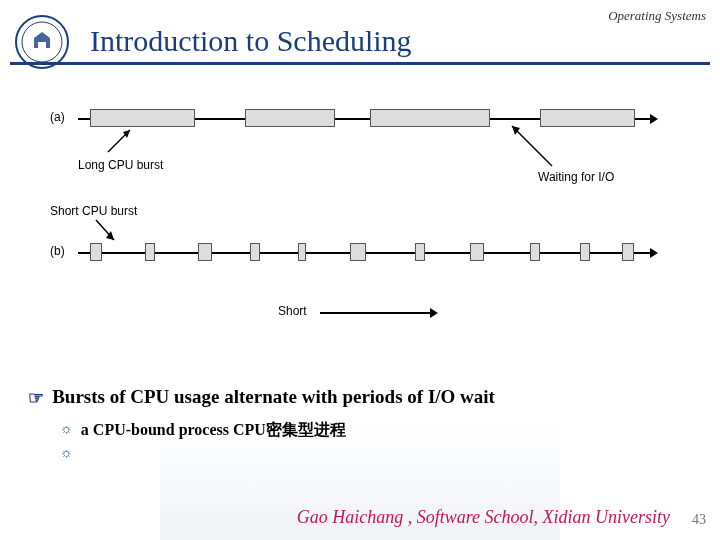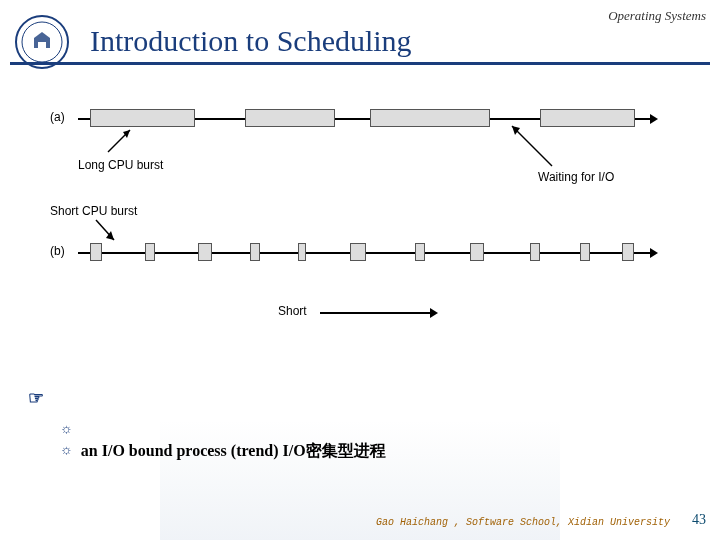--- a/index.html
+++ b/index.html
@@ -106,30 +106,29 @@
     display: flex;
     gap: 8px;
     line-height: 1.5;
   }
   .sub-item .sym { color: #1a3d7c; font-size: 14px; }
   .footer {
     position: absolute;
     bottom: 12px;
     right: 50px;
     font-style: italic;
-    font-size: 10px;
-    color: #a16207;
-    font-family: Liberation Mono, monospace;
+    font-size: 18px;
+    color: #be185d;
   }
   .page-num {
     position: absolute;
     bottom: 12px;
     right: 14px;
     font-size: 14px;
-    color: #0c4a6e;
+    color: #737373;
   }
   .bg-building {
     position: absolute;
     bottom: 0;
     left: 50%;
     transform: translateX(-50%);
     width: 400px;
     height: 120px;
     opacity: 0.1;
     background: linear-gradient(0deg, #6a8ab0 0%, transparent 100%);
@@ -194,26 +193,27 @@
   <div class="burst" style="left:530px; top:143px; width:10px;"></div>
   <div class="burst" style="left:572px; top:143px; width:12px;"></div>
 
   <div class="annot" style="left:228px; top:204px;">Short</div>
   <div class="timeline" style="left:270px; top:212px; width:110px;"></div>
 </div>
 
 <div class="bullet-area">
   <div class="main-bullet">
     <span class="sym">☞</span>
+    <span>Bursts of CPU usage alternate with periods of I/O wait</span>
   </div>
   <div class="sub-list">
     <div class="sub-item">
       <span class="sym">☼</span>
+      <span>a CPU-bound process   CPU密集型进程</span>
     </div>
     <div class="sub-item">
       <span class="sym">☼</span>
-      <span>an I/O bound process (trend)    I/O密集型进程</span>
     </div>
   </div>
 </div>
 
 <div class="footer">Gao Haichang ,  Software School,  Xidian University</div>
 <div class="page-num">43</div>
 
 </body></html>

